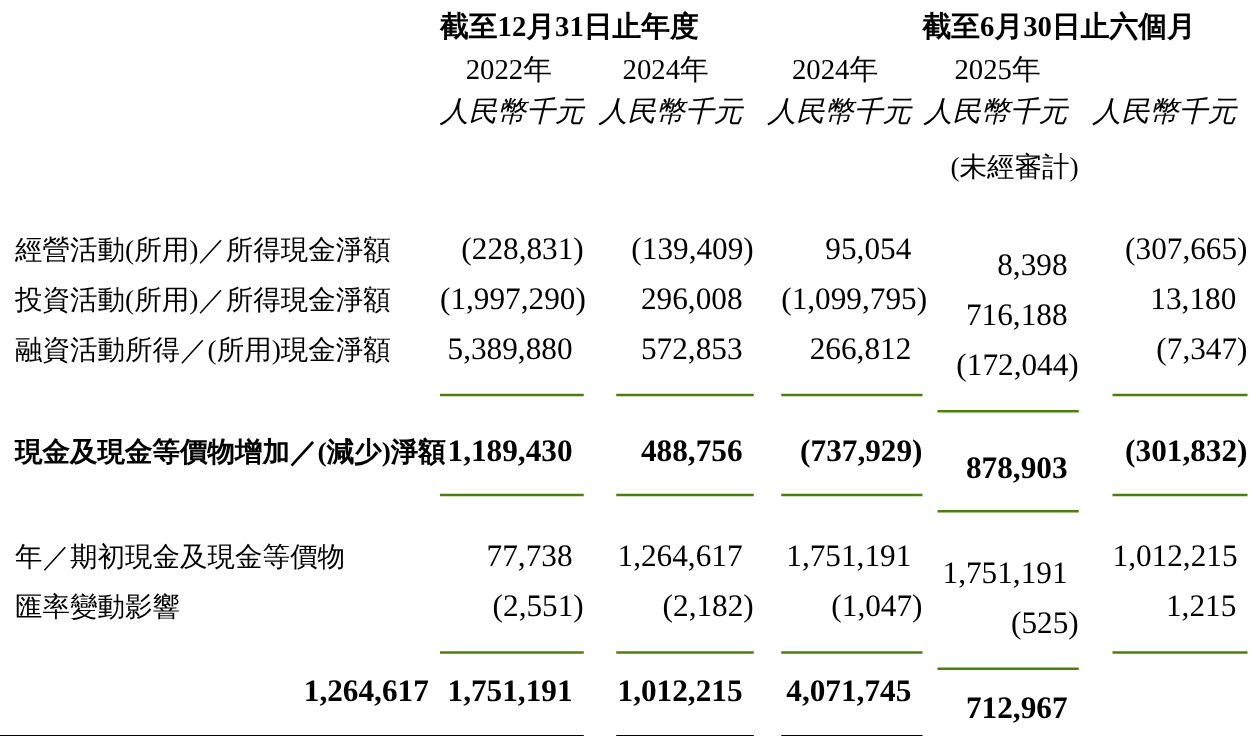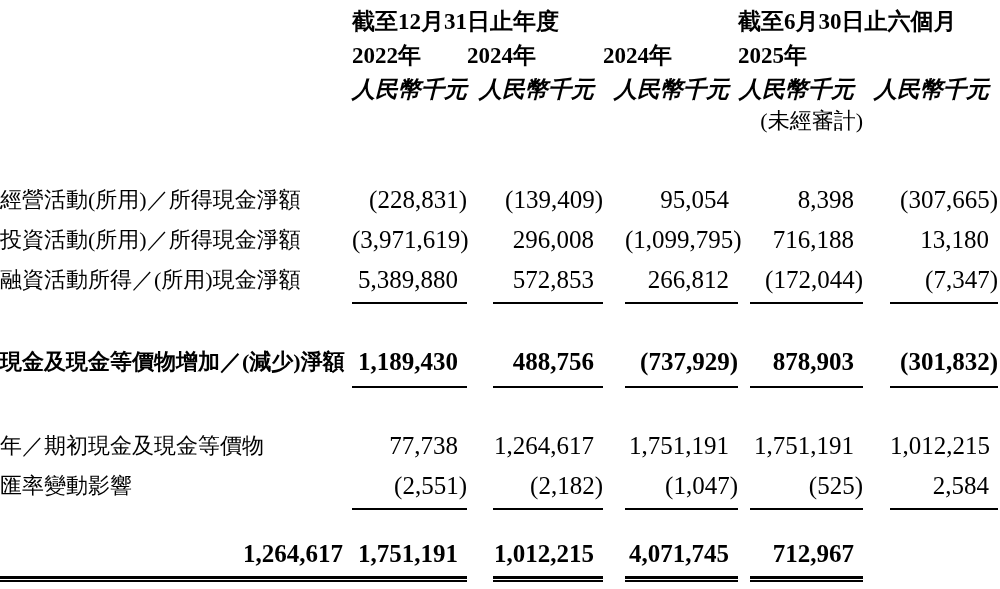--- a/index.html
+++ b/index.html
@@ -17,40 +17,40 @@
   .cell{white-space:nowrap;}
   
   .hgroup{
     grid-template-columns:352px 386px 260px;
     margin-top:5px;height:34px;line-height:34px;
   }
   .hgroup .group{
     text-align:left;font-weight:bold;font-size:23px;
   }
   .hyears{height:34px;line-height:34px;}
-  .hyears .num{text-align:left;font-weight:bold;font-size:23px;padding-right:5px;}
-  .hunit{height:33px;line-height:33px;font-weight:bold;}
+  .hyears .num{text-align:center;font-weight:normal;font-size:23px;padding-right:5px;}
+  .hunit{height:33px;line-height:33px;}
   .hunit .num{text-align:right;font-style:italic;font-size:23px;padding-right:9px;}
   .hnote{height:30px;line-height:30px;}
   .hnote .num{text-align:right;font-size:22px;}
   
   .drow{height:40px;line-height:40px;font-size:22px;}
-  .drow .label{padding-left:0;}
+  .drow .label{padding-left:12px;}
   .drow .num{text-align:right;font-size:25px;}
   .drow.first{margin-top:44px;}
   .cellbox{height:100%;}
   .num:nth-child(3) .cellbox{margin-left:26px;}
   .num:nth-child(4) .cellbox{margin-left:22px;}
-  .num:nth-child(5) .cellbox{margin-left:12px;}
+  .num:nth-child(5) .cellbox{margin-left:12px;margin-top:13px;}
   .num:nth-child(6) .cellbox{margin-left:27px;}
   .val{padding-right:9px;}
   .val.paren{padding-right:0;}
   .bold{font-weight:bold;}
   
-  .u1 .num .cellbox{border-bottom:2px solid #000000;}
+  .u1 .num .cellbox{border-bottom:2px solid #4d7c0f;}
   .u2 .num .cellbox{border-bottom:3px solid #000;position:relative;}
   .u2 .num .cellbox::after{
     content:"";position:absolute;left:0;right:0;bottom:-6px;height:0;
     border-bottom:2px solid #000;
   }
   
   .subtotal{margin-top:44px;height:42px;line-height:36px;}
   .opening{margin-top:40px;}
   .total{margin-top:30px;height:40px;line-height:36px;}
 </style>
@@ -108,21 +108,21 @@
         <div class="cellbox"><span class="val">8,398</span></div>
       </div>
     <div class="cell num">
         <div class="cellbox"><span class="val paren">(307,665)</span></div>
       </div>
   </div>
 
   <div class="row drow">
     <div class="cell label">投資活動(所用)／所得現金淨額</div>
     <div class="cell num">
-        <div class="cellbox"><span class="val paren">(3,971,619)</span></div>
+        <div class="cellbox"><span class="val paren">(1,997,290)</span></div>
       </div>
     <div class="cell num">
         <div class="cellbox"><span class="val">296,008</span></div>
       </div>
     <div class="cell num">
         <div class="cellbox"><span class="val paren">(1,099,795)</span></div>
       </div>
     <div class="cell num">
         <div class="cellbox"><span class="val">716,188</span></div>
       </div>
@@ -196,21 +196,21 @@
     <div class="cell num">
         <div class="cellbox"><span class="val paren">(2,182)</span></div>
       </div>
     <div class="cell num">
         <div class="cellbox"><span class="val paren">(1,047)</span></div>
       </div>
     <div class="cell num">
         <div class="cellbox"><span class="val paren">(525)</span></div>
       </div>
     <div class="cell num">
-        <div class="cellbox"><span class="val">2,584</span></div>
+        <div class="cellbox"><span class="val">1,215</span></div>
       </div>
   </div>
 
   <div class="row drow total bold u2">
     <div class="cell num">
         <div class="cellbox"><span class="val">1,264,617</span></div>
       </div>
     <div class="cell num">
         <div class="cellbox"><span class="val">1,751,191</span></div>
       </div>

